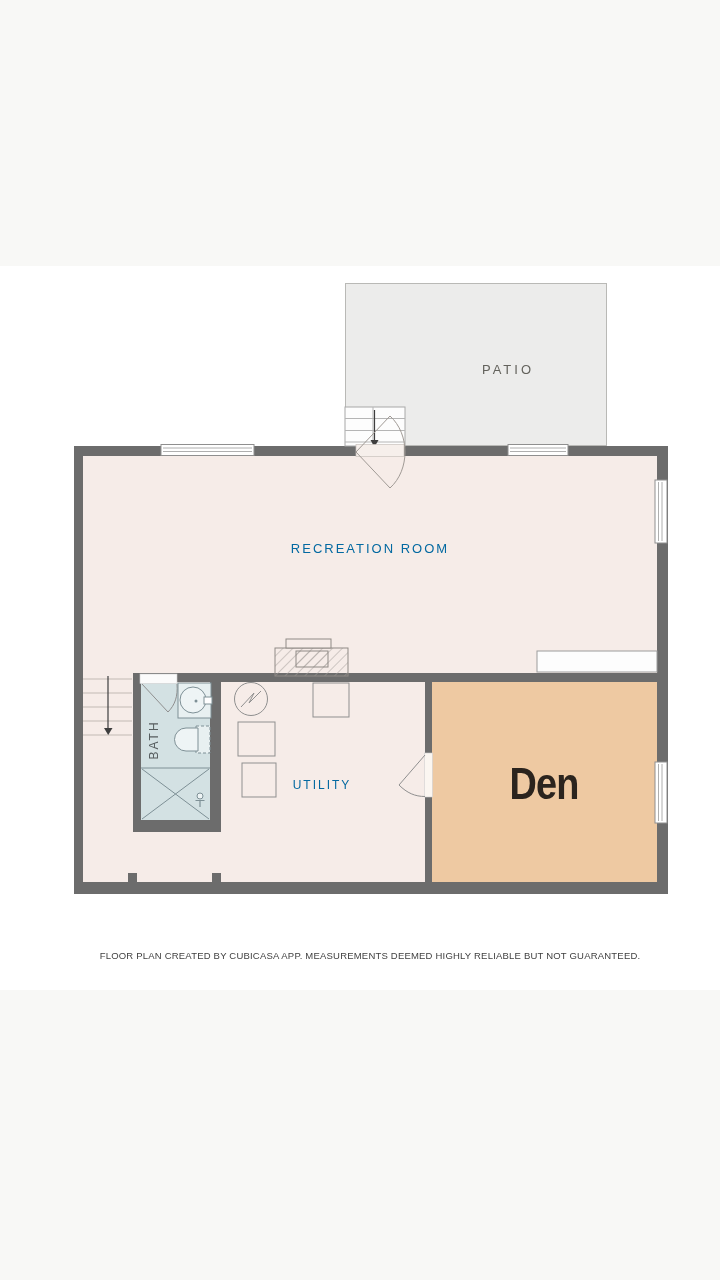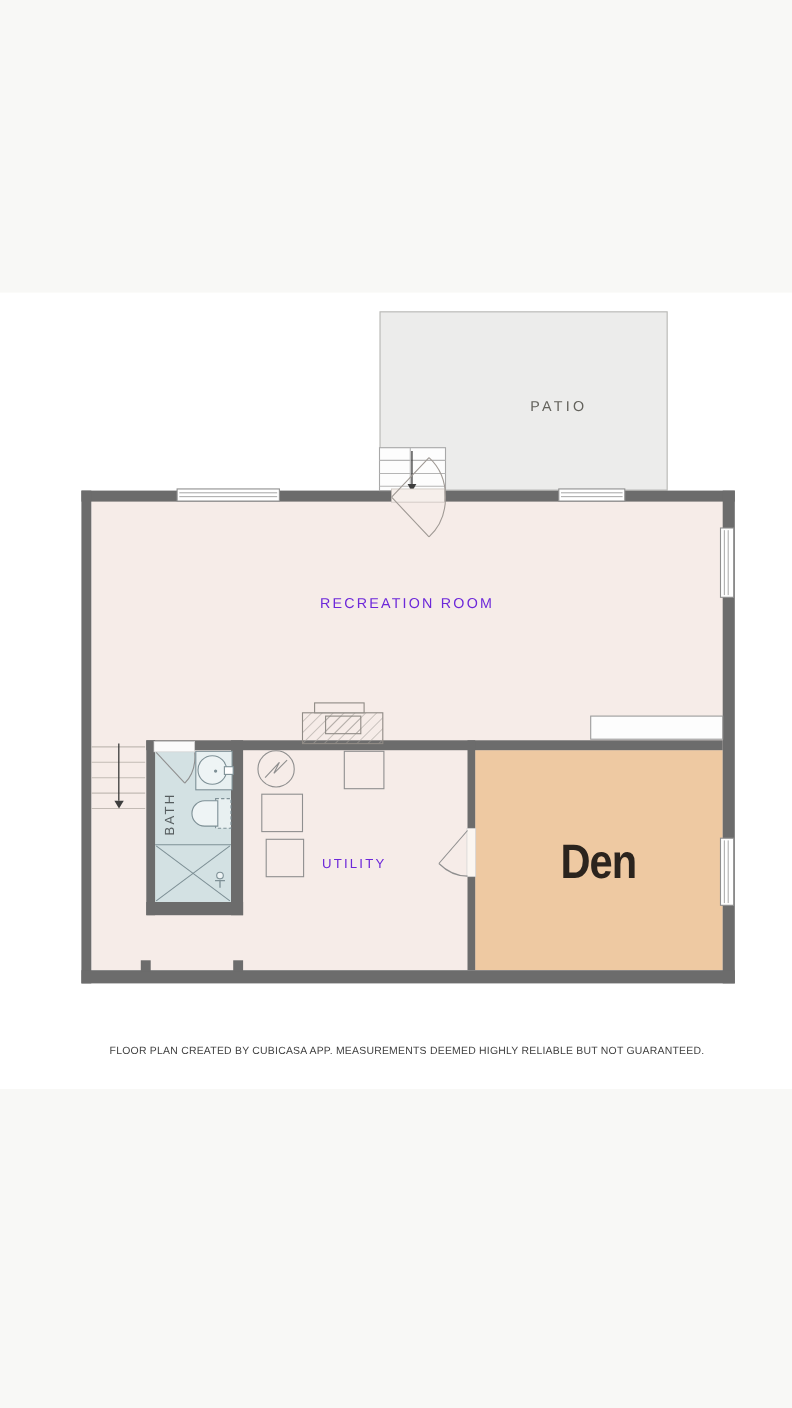--- a/index.html
+++ b/index.html
@@ -33,21 +33,21 @@
   #wall-mid{left:133px;top:673px;width:524px;height:9px;}
   #wall-bath-left{left:133px;top:673px;width:8px;height:159px;}
   #wall-bath-right{left:210px;top:673px;width:11px;height:159px;}
   #wall-bath-bottom{left:133px;top:820px;width:88px;height:12px;}
   #wall-utility-den{left:425px;top:673px;width:7px;height:209px;}
 
   #fixture-layer{position:absolute;left:0;top:0;width:720px;height:1280px;}
 
   
   .room-label{
-    position:absolute;text-align:center;color:#6d28d9;
+    position:absolute;text-align:center;color:#0369a1;
     letter-spacing:2.5px;font-size:13px;font-weight:400;
   }
   #patio-label{left:345px;top:362px;width:262px;font-size:13px;letter-spacing:3px;color:#63625c;margin-left:32px;}
   #rec-label{left:83px;top:541px;width:574px;font-size:13px;letter-spacing:2px;}
   #utility-label{left:242px;top:778px;width:160px;font-size:12px;letter-spacing:2px;}
   #bath-label{
     left:154px;top:740px;width:0;height:0;overflow:visible;
   }
   #bath-label span{
     display:block;transform:translate(-50%,-50%) rotate(-90deg);

